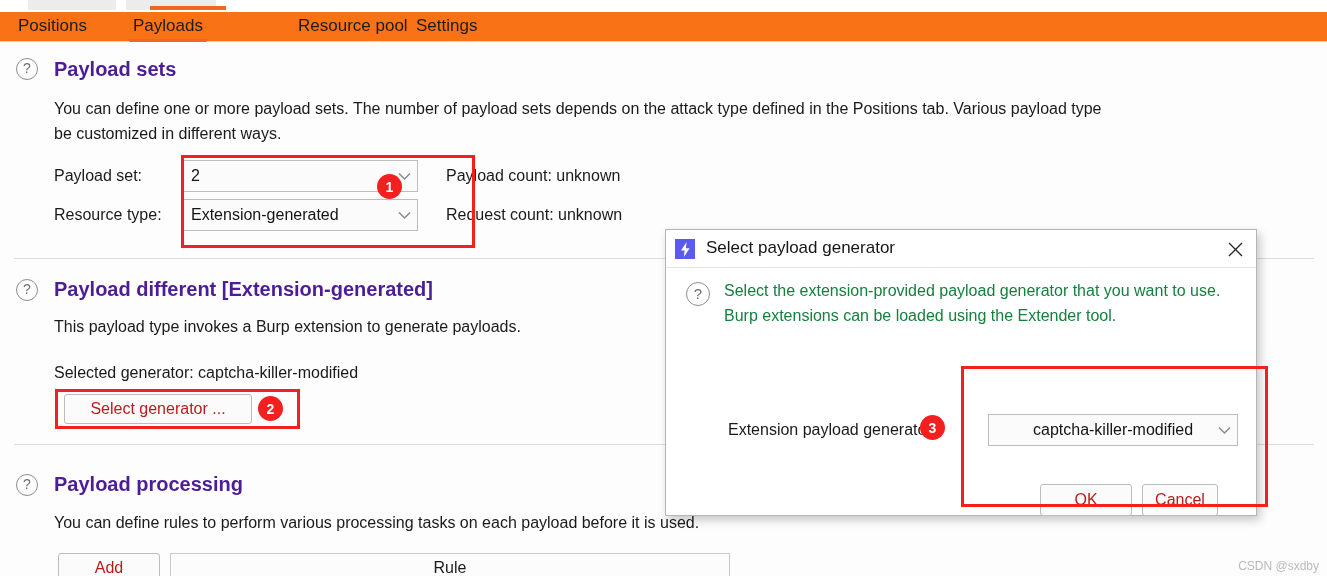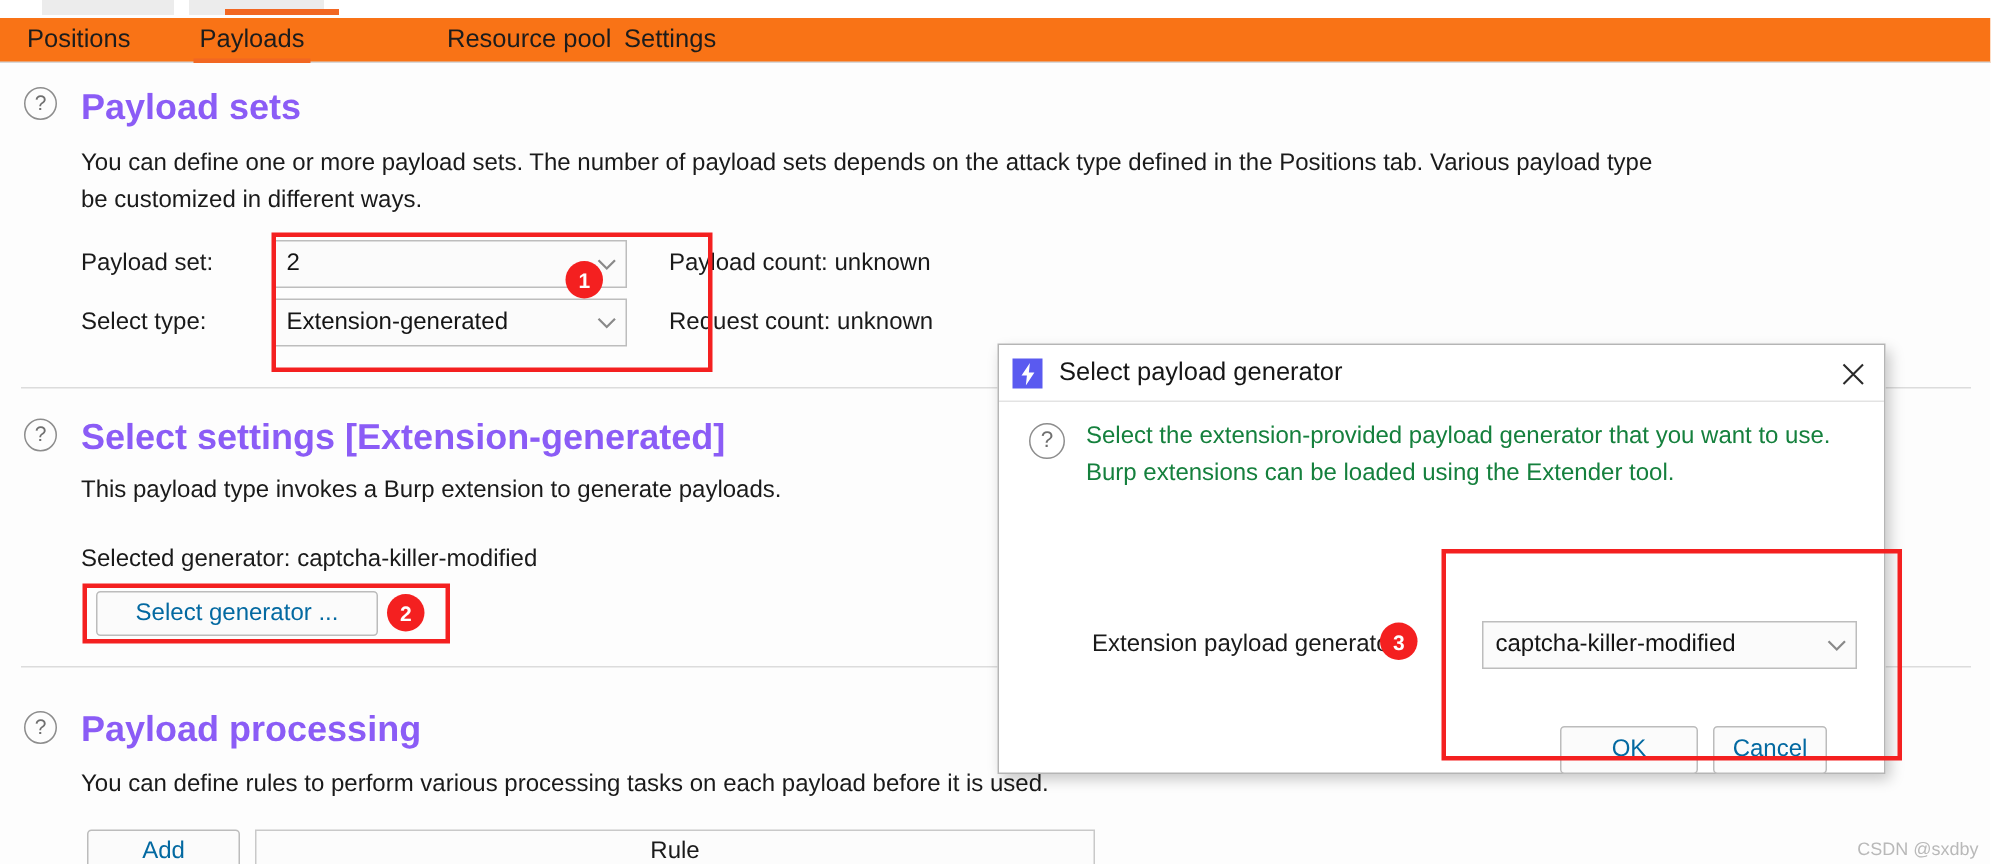--- a/index.html
+++ b/index.html
@@ -80,22 +80,22 @@
     border-radius: 50%;
     color: #6f6f6f;
     font-size: 14px;
     line-height: 19px;
     text-align: center;
     font-family: "Liberation Sans", sans-serif;
   }
 
   .sec-title {
     position: absolute;
-    font-size: 24px; font-weight: bold;
-    color: #8b5cf6;
+    font-size: 20px; font-weight: bold;
+    color: #4c1d95;
     white-space: nowrap;
   }
 
   .body-text {
     position: absolute;
     font-size: 16px;
     color: #1a1a1a;
     line-height: 25px;
   }
 
@@ -131,21 +131,21 @@
   }
   .combo .chev svg { display: block; }
 
   
   .btn {
     position: absolute;
     background: #fbfbfb;
     border: 1px solid #bcbcbc;
     border-radius: 3px;
     font-size: 16px;
-    color: #0369a1;
+    color: #b91c1c;
     display: flex;
     align-items: center;
     justify-content: center;
     cursor: pointer;
     white-space: nowrap;
   }
 
   
   .annot-box {
     position: absolute;
@@ -269,21 +269,21 @@
 
     <div class="combo" style="left:182px; top:160px; width:236px; height:32px;">
       <div class="val">2</div>
       <div class="chev">
         <svg width="13" height="9" viewBox="0 0 13 9">
             <path d="M1 1.5 L6.5 7 L12 1.5" stroke="#8a8a8a" stroke-width="1.5" fill="none"></path>
           </svg>
       </div>
     </div>
 
-    <div class="field-label" style="left:54px; top:206px;">Select type:</div>
+    <div class="field-label" style="left:54px; top:206px;">Resource type:</div>
 
     <div class="combo" style="left:182px; top:199px; width:236px; height:32px;">
       <div class="val">Extension-generated</div>
       <div class="chev">
         <svg width="13" height="9" viewBox="0 0 13 9">
             <path d="M1 1.5 L6.5 7 L12 1.5" stroke="#8a8a8a" stroke-width="1.5" fill="none"></path>
           </svg>
       </div>
     </div>
 
@@ -291,21 +291,21 @@
     <div class="field-label" style="left:446px; top:206px;">Request count: unknown</div>
 
     <div class="annot-box" style="left:181px; top:155px; width:294px; height:93px;"></div>
     <div class="badge" style="left:377px; top:174px;">1</div>
   </div>
 
   <div class="sec-divider" style="top:258px;"></div>
 
   <div class="panel">
     <div class="help-icon" style="left:16px; top:279px;">?</div>
-    <div class="sec-title" style="left:54px; top:278px;">Select settings [Extension-generated]</div>
+    <div class="sec-title" style="left:54px; top:278px;">Payload different [Extension-generated]</div>
 
     <div class="body-text" style="left:54px; top:314px; width:1000px;">This payload type invokes a Burp extension to generate payloads.</div>
 
     <div class="body-text" style="left:54px; top:360px; width:1000px;">Selected generator: captcha-killer-modified</div>
 
     <div class="btn" style="left:64px; top:394px; width:188px; height:30px;">Select generator ...</div>
 
     <div class="annot-box" style="left:55px; top:389px; width:245px; height:40px;"></div>
     <div class="badge" style="left:258px; top:396px;">2</div>
   </div>
@@ -338,21 +338,21 @@
           </svg>
       </div>
     </div>
 
     <div class="dlg-body">
       <div class="dlg-helpicon">?</div>
       <div class="dlg-text">Select the extension-provided payload generator that you want to use. Burp extensions can be loaded using the Extender tool.</div>
 
       <div class="field-label" style="left:62px; top:153px;">Extension payload generator:</div>
 
-      <div class="combo" style="left:322px; top:146px; width:250px; height:32px;">
+      <div class="combo" style="left:322px; top:146px; width:250px; height:32px;padding-left:36px;">
         <div class="val">captcha-killer-modified</div>
         <div class="chev">
           <svg width="13" height="9" viewBox="0 0 13 9">
               <path d="M1 1.5 L6.5 7 L12 1.5" stroke="#8a8a8a" stroke-width="1.5" fill="none"></path>
             </svg>
         </div>
       </div>
 
       <div class="btn" style="left:374px; top:216px; width:92px; height:32px;">OK</div>
       <div class="btn" style="left:476px; top:216px; width:76px; height:32px;">Cancel</div>

